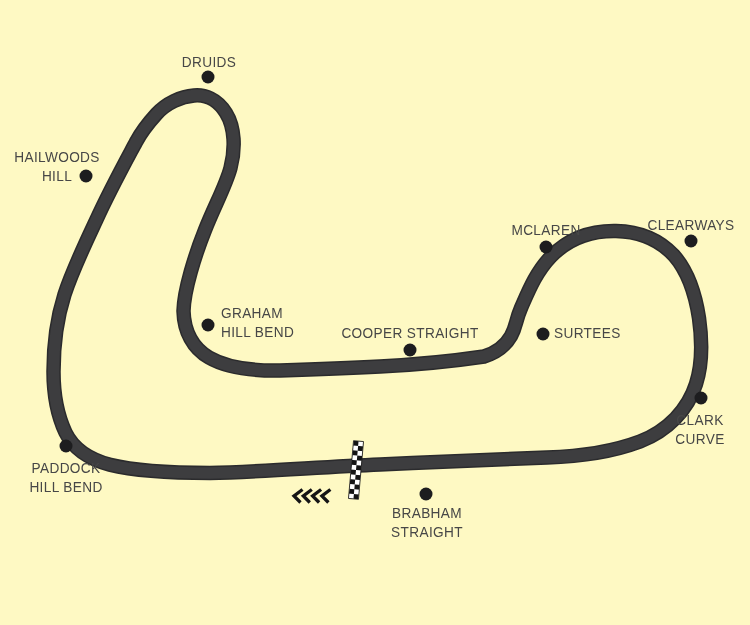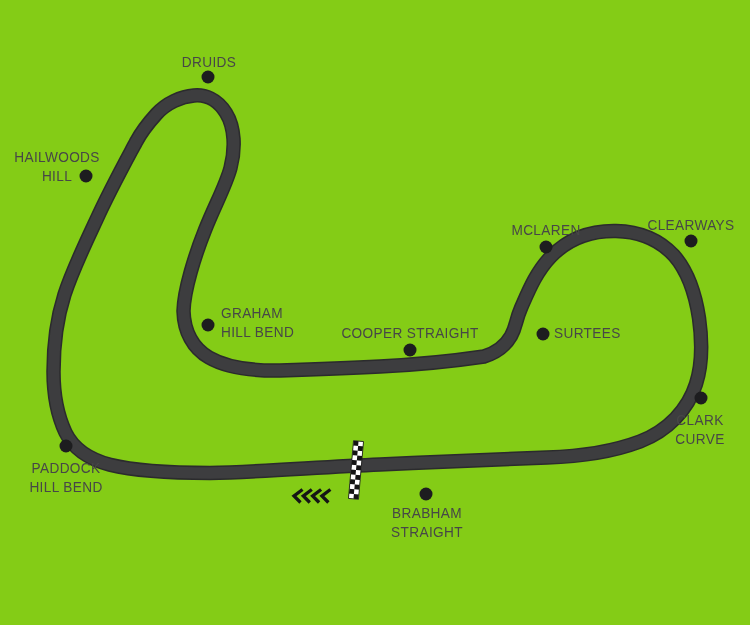--- a/index.html
+++ b/index.html
@@ -1,17 +1,17 @@
 <!DOCTYPE html>
 <html><head>
 <meta charset="utf-8">
 <style>
   html,body{margin:0;padding:0;background:#ffffff;}
   #stage{
-    position:relative;width:750px;height:625px;background:#84cc16;overflow:hidden;
+    position:relative;width:750px;height:625px;background:#fef9c3;overflow:hidden;
     font-family:"Liberation Sans","DejaVu Sans",sans-serif;
   }
   #track-svg{position:absolute;left:0;top:0;}
   .corner-label{
     position:absolute;color:#474747;font-size:15.5px;font-weight:400;
     letter-spacing:.4px;line-height:19px;text-align:center;white-space:nowrap;
     transform:translate(-50%,-50%) scaleX(.88);
   }
   .corner-label.align-left{
     text-align:left;transform:translate(0,-50%) scaleX(.88);transform-origin:left center;

